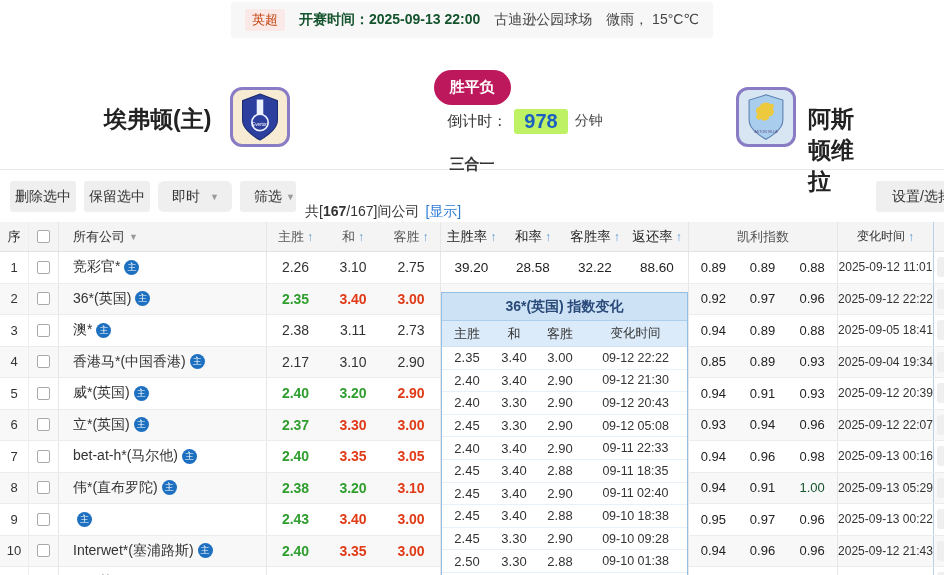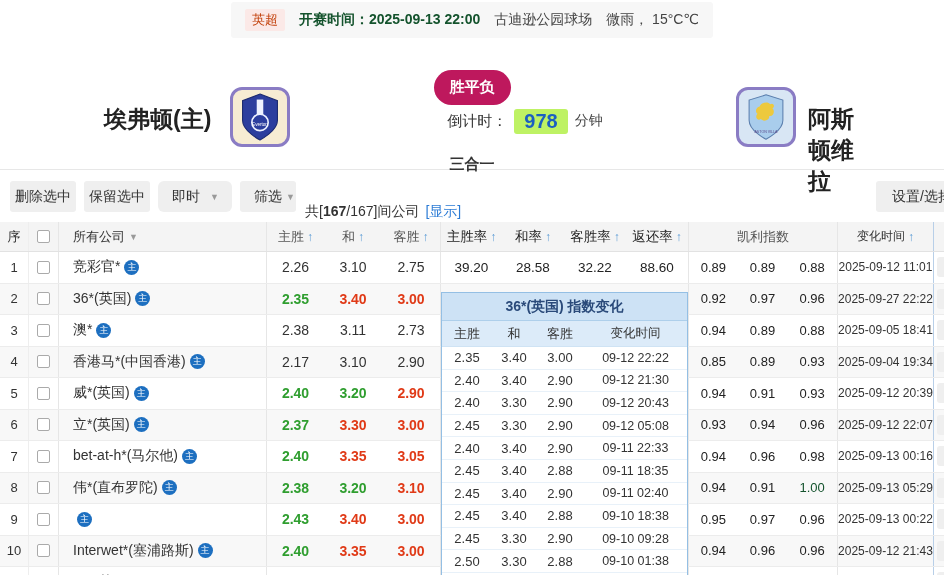--- a/index.html
+++ b/index.html
@@ -223,21 +223,21 @@
         <div class="cell c-odd first g">2.35</div>
         <div class="cell c-odd r">3.40</div>
         <div class="cell c-odd r">3.00</div>
         <div class="cell c-rate first"></div>
         <div class="cell c-rate"></div>
         <div class="cell c-rate"></div>
         <div class="cell c-rate"></div>
         <div class="cell c-kelly first">0.92</div>
         <div class="cell c-kelly">0.97</div>
         <div class="cell c-kelly">0.96</div>
-        <div class="cell c-time">2025-09-27 22:22</div>
+        <div class="cell c-time">2025-09-12 22:22</div>
         <div class="cell c-extra">
           <span class="sliver"></span>
         </div>
       </div>
       <div class="trow">
         <div class="cell c-seq">3</div>
         <div class="cell c-check">
           <span class="checkbox"></span>
         </div>
         <div class="cell c-company">

